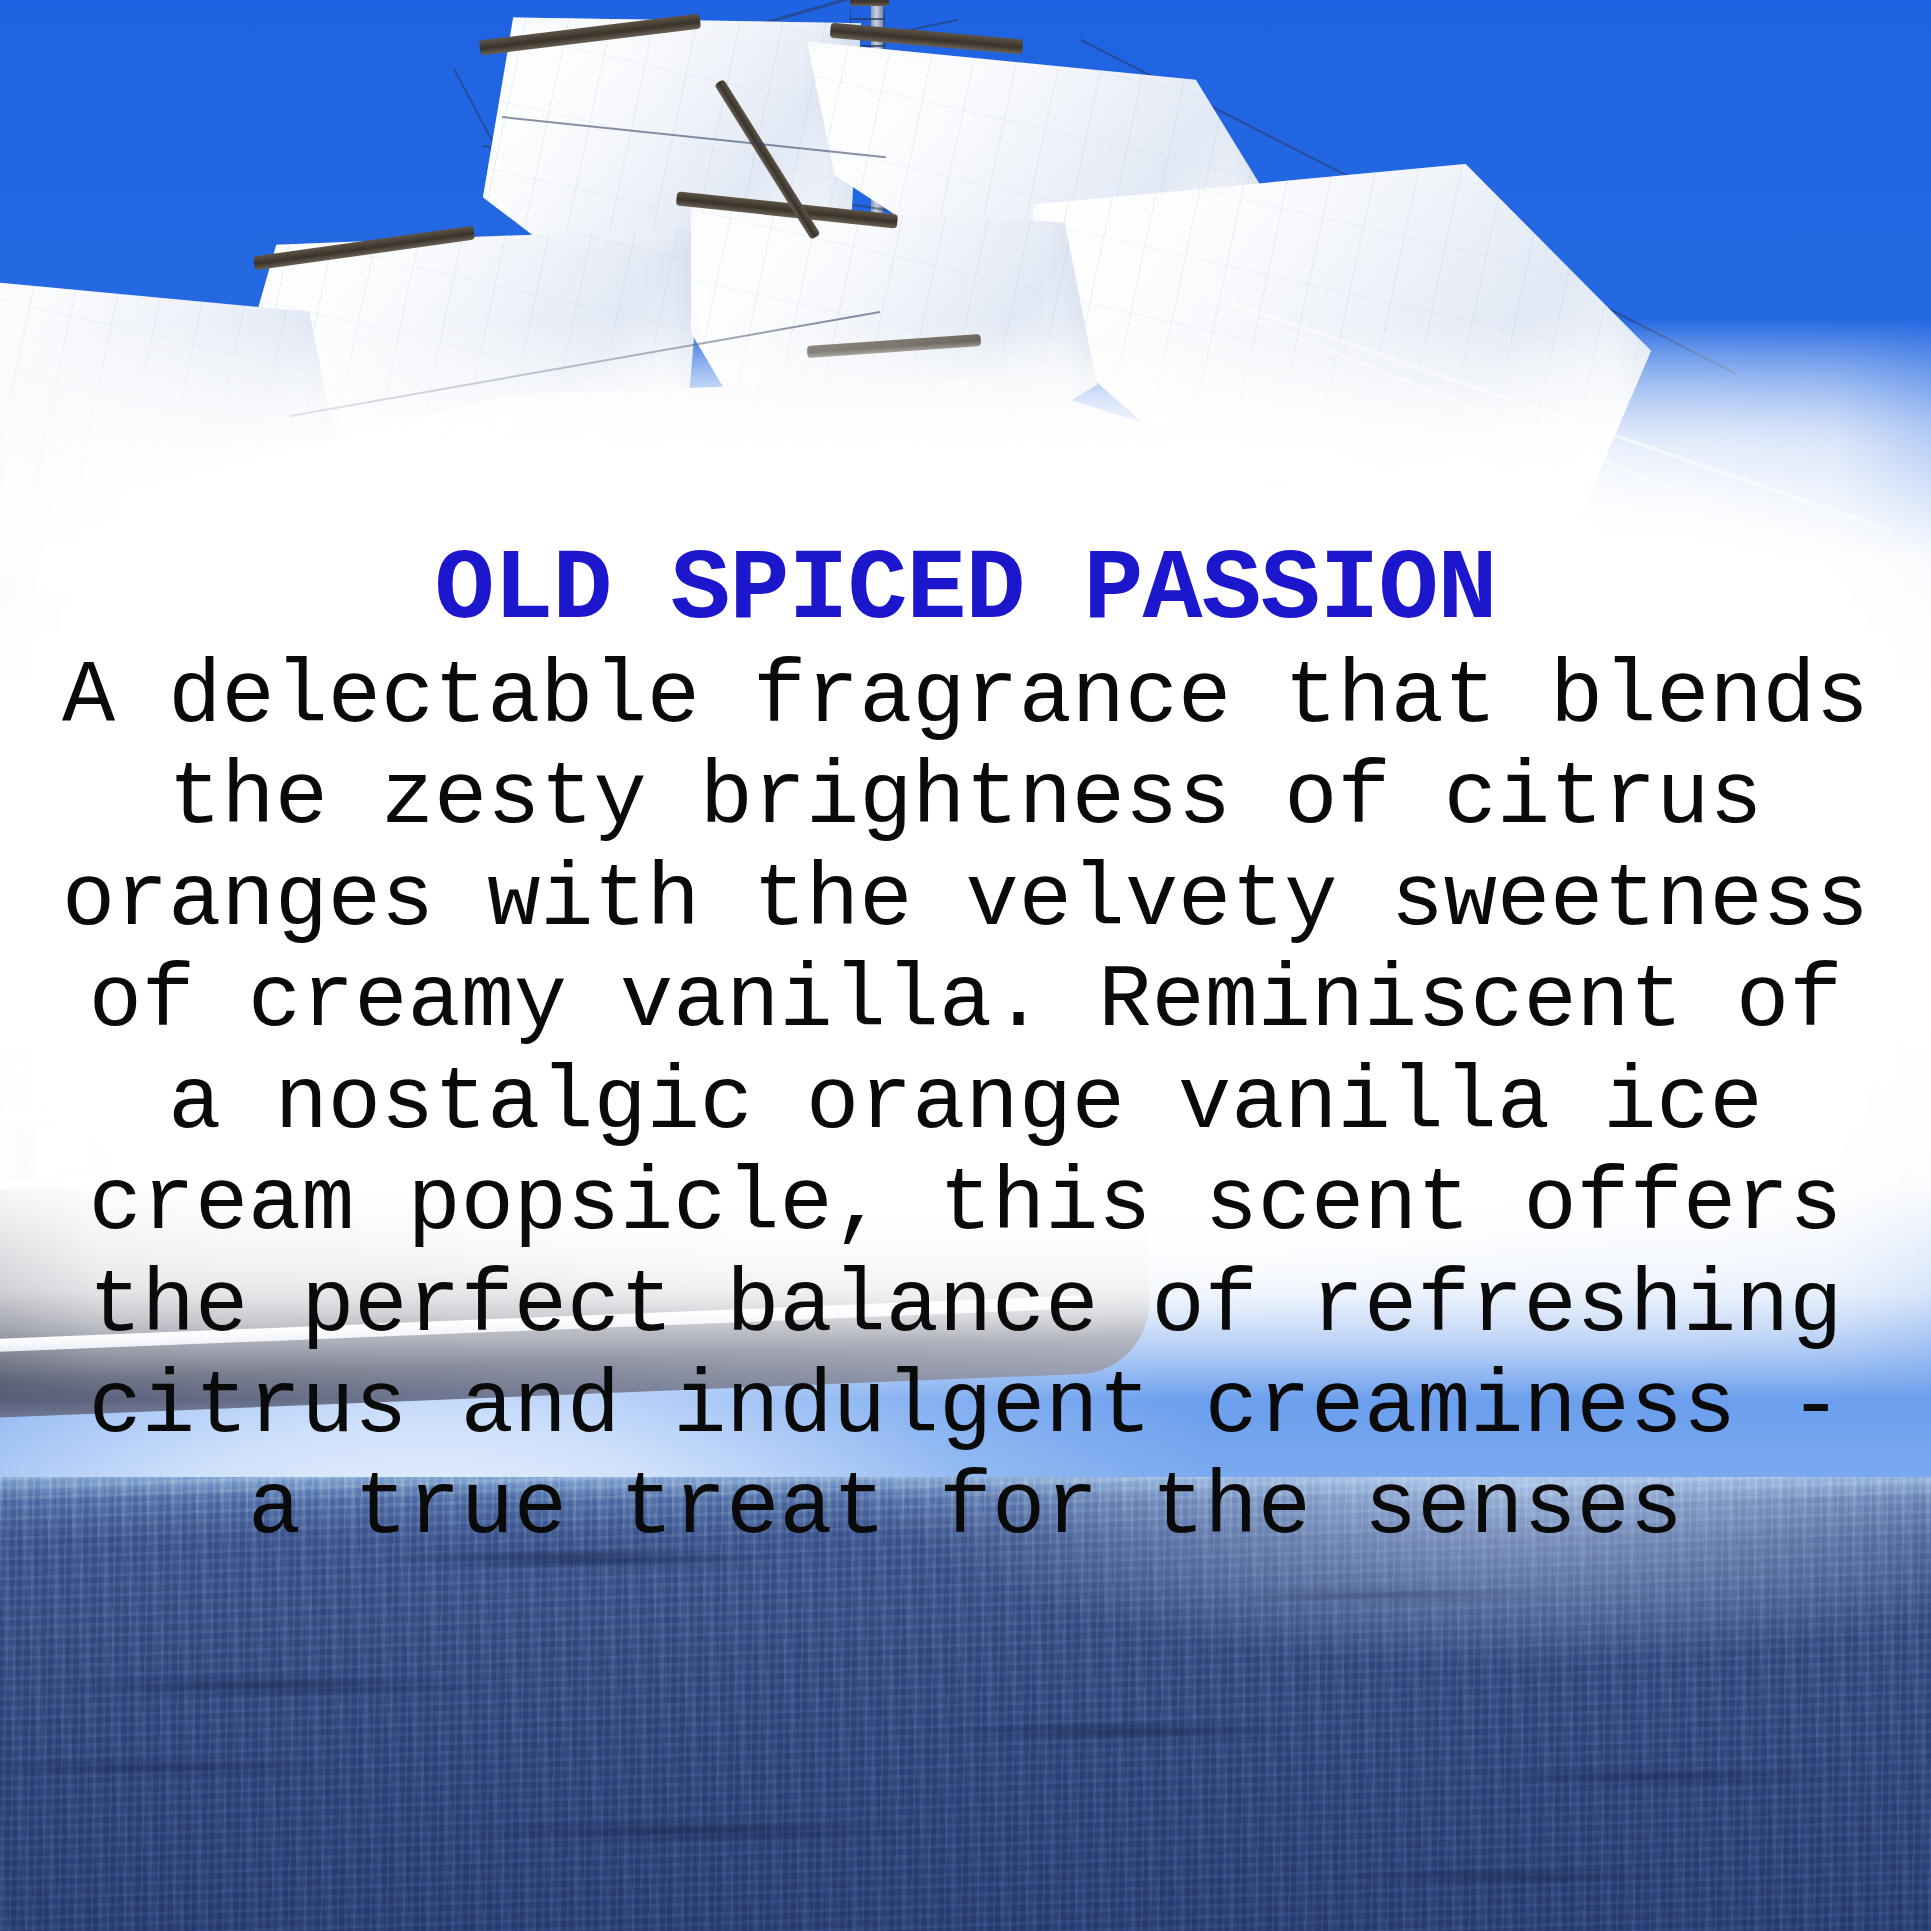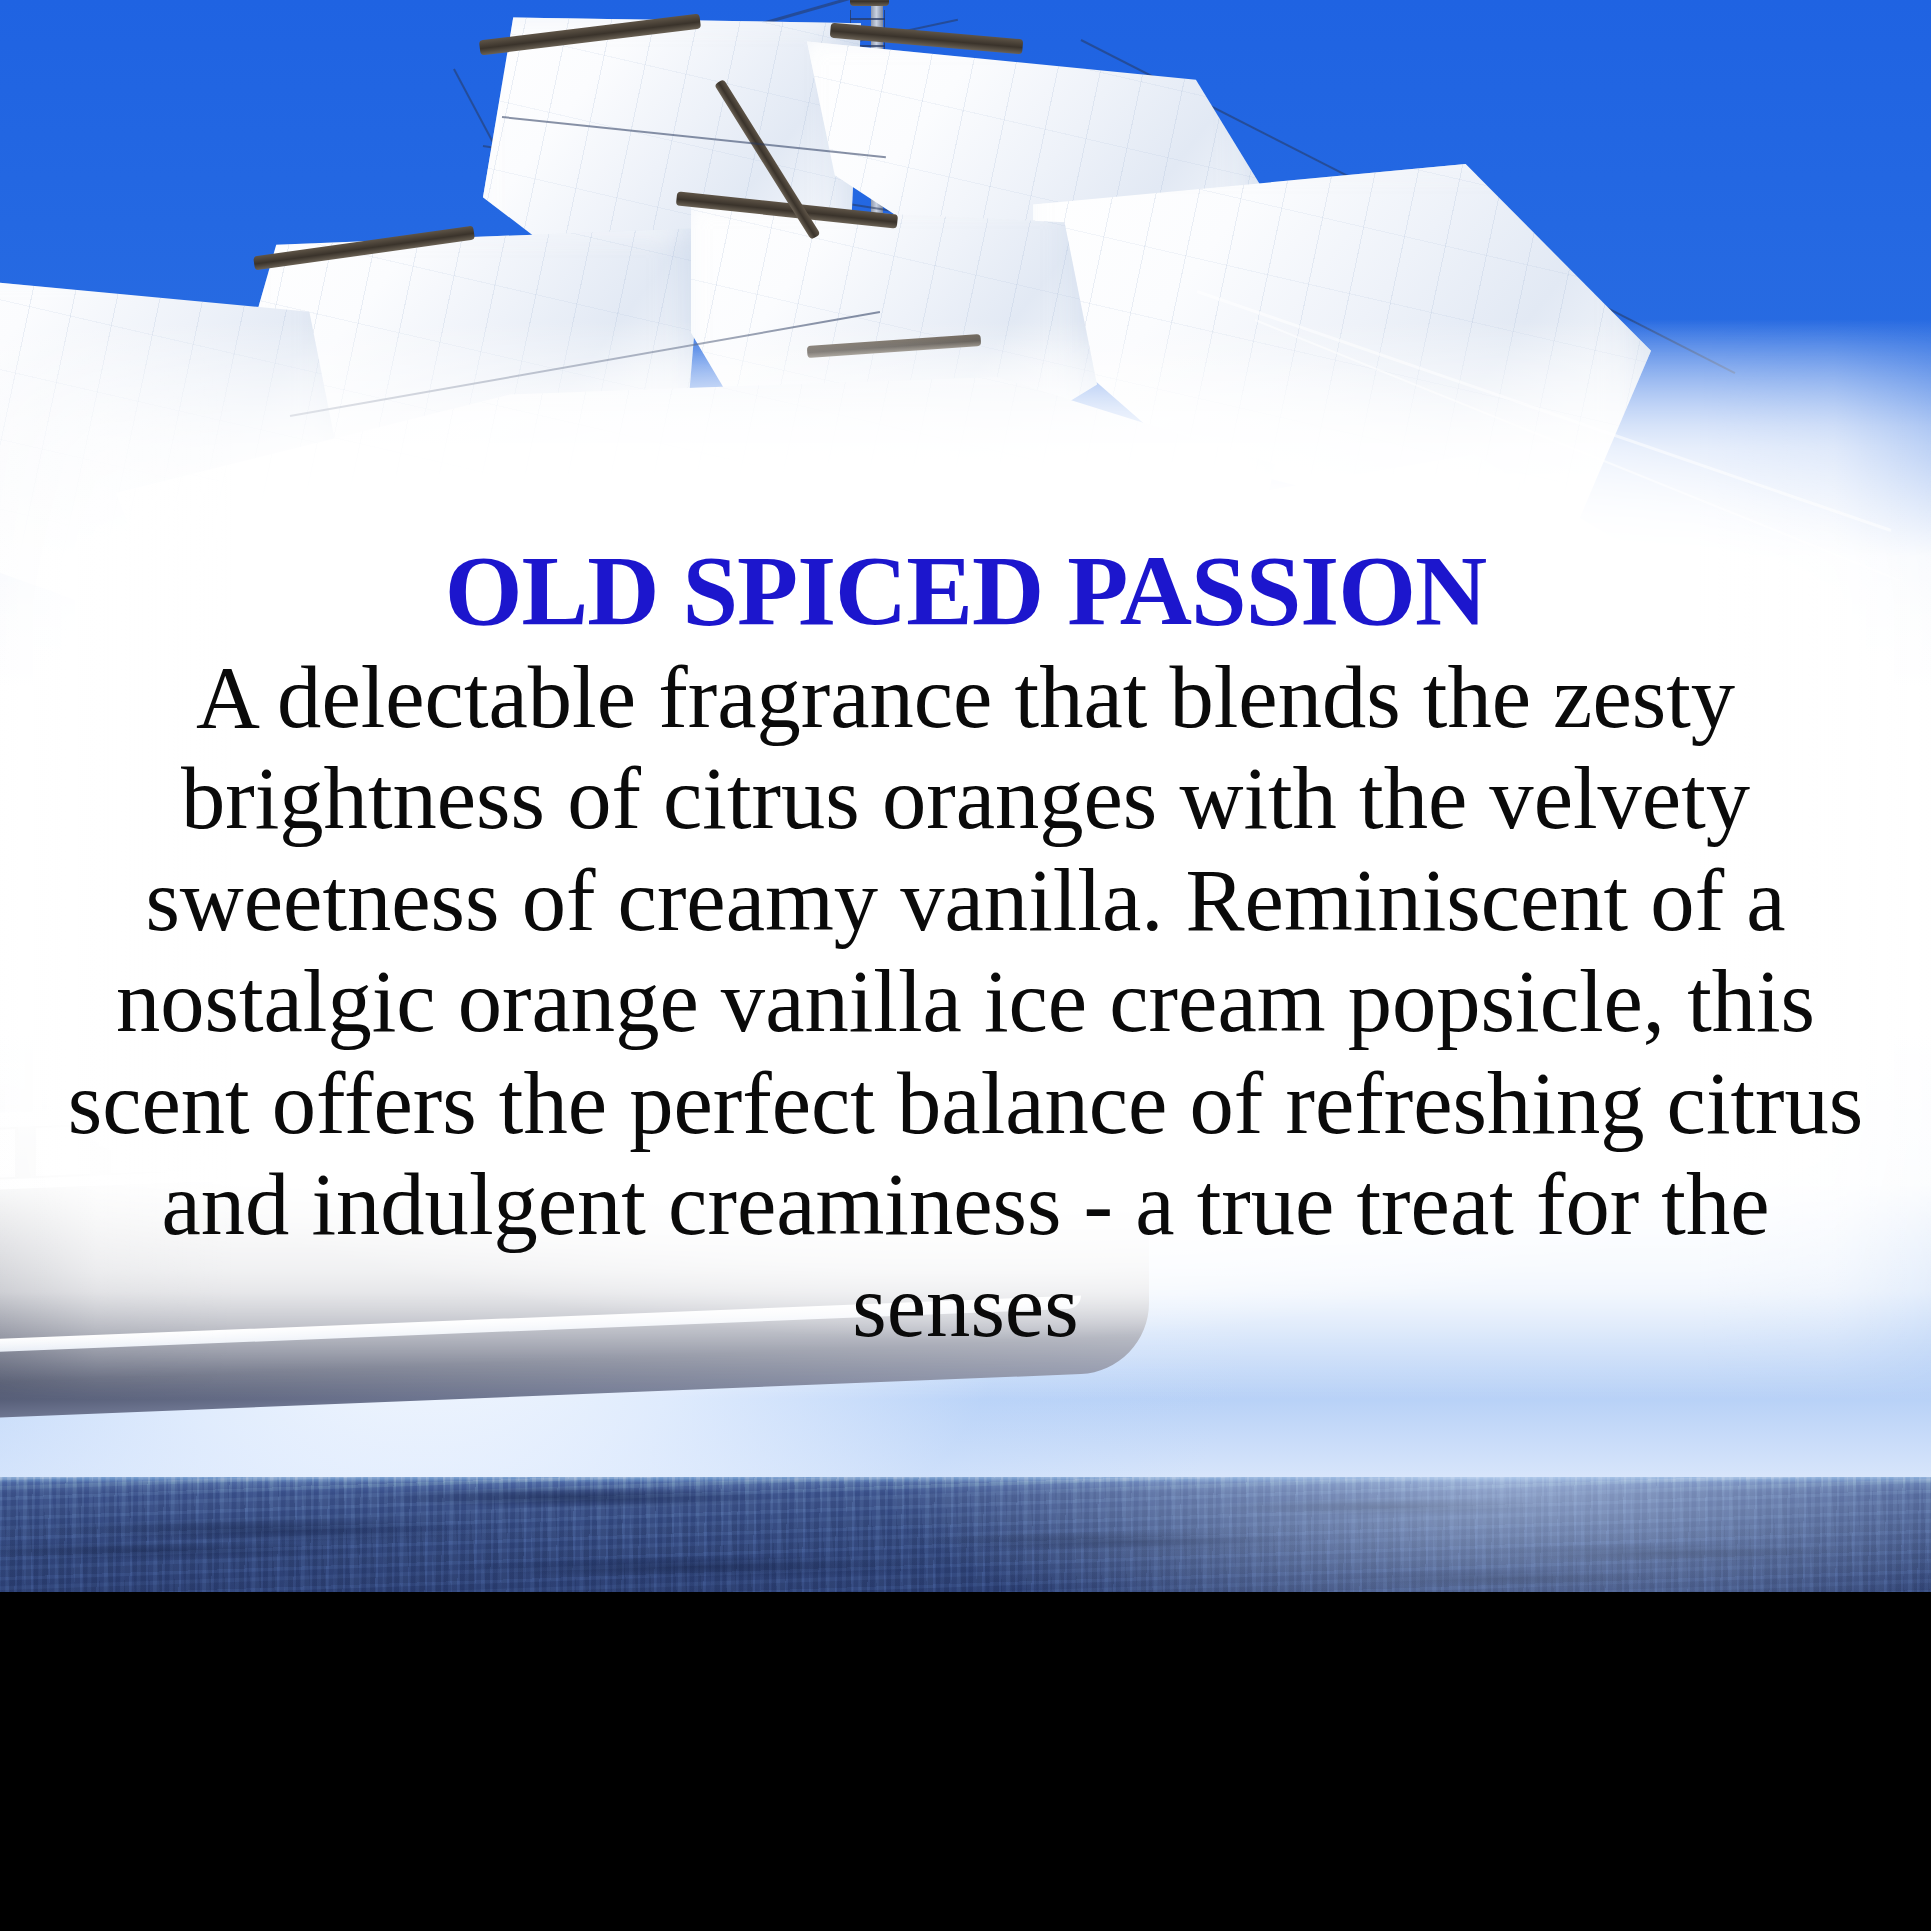--- a/index.html
+++ b/index.html
@@ -3,23 +3,23 @@
 <meta charset="utf-8">
 <style>
   html, body {
     margin: 0;
     padding: 0;
     background: #000;
   }
   #poster {
     position: relative;
     width: 1931px;
-    height: 1592px;
+    height: 1931px;
     overflow: hidden;
-    font-family: Liberation Serif, serif;
+    font-family: Liberation Mono, monospace;
     background: #2f6fe0;
   }
 
   
   .layer { position: absolute; inset: 0; }
 
   
   .sky {
     background:
       radial-gradient(ellipse 1062px 599px at 22% 82%,

